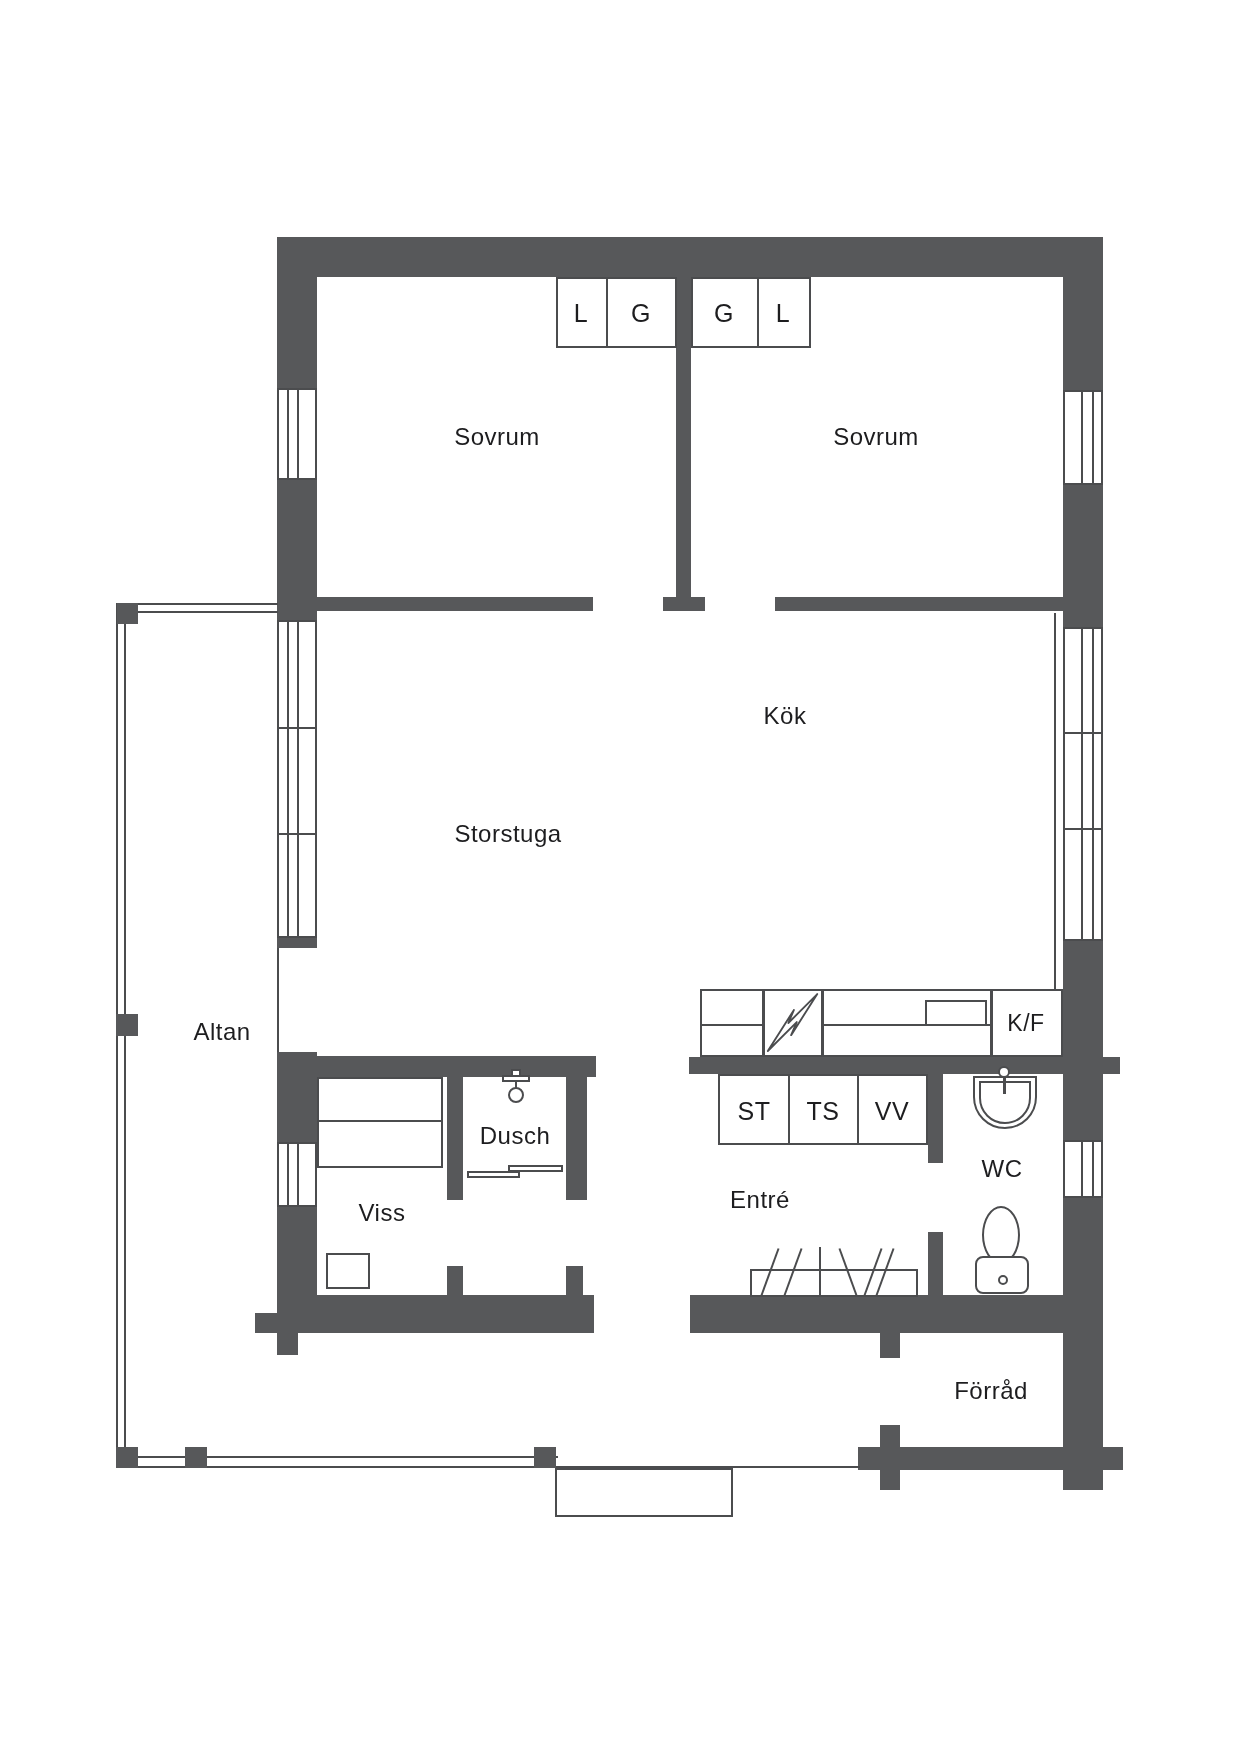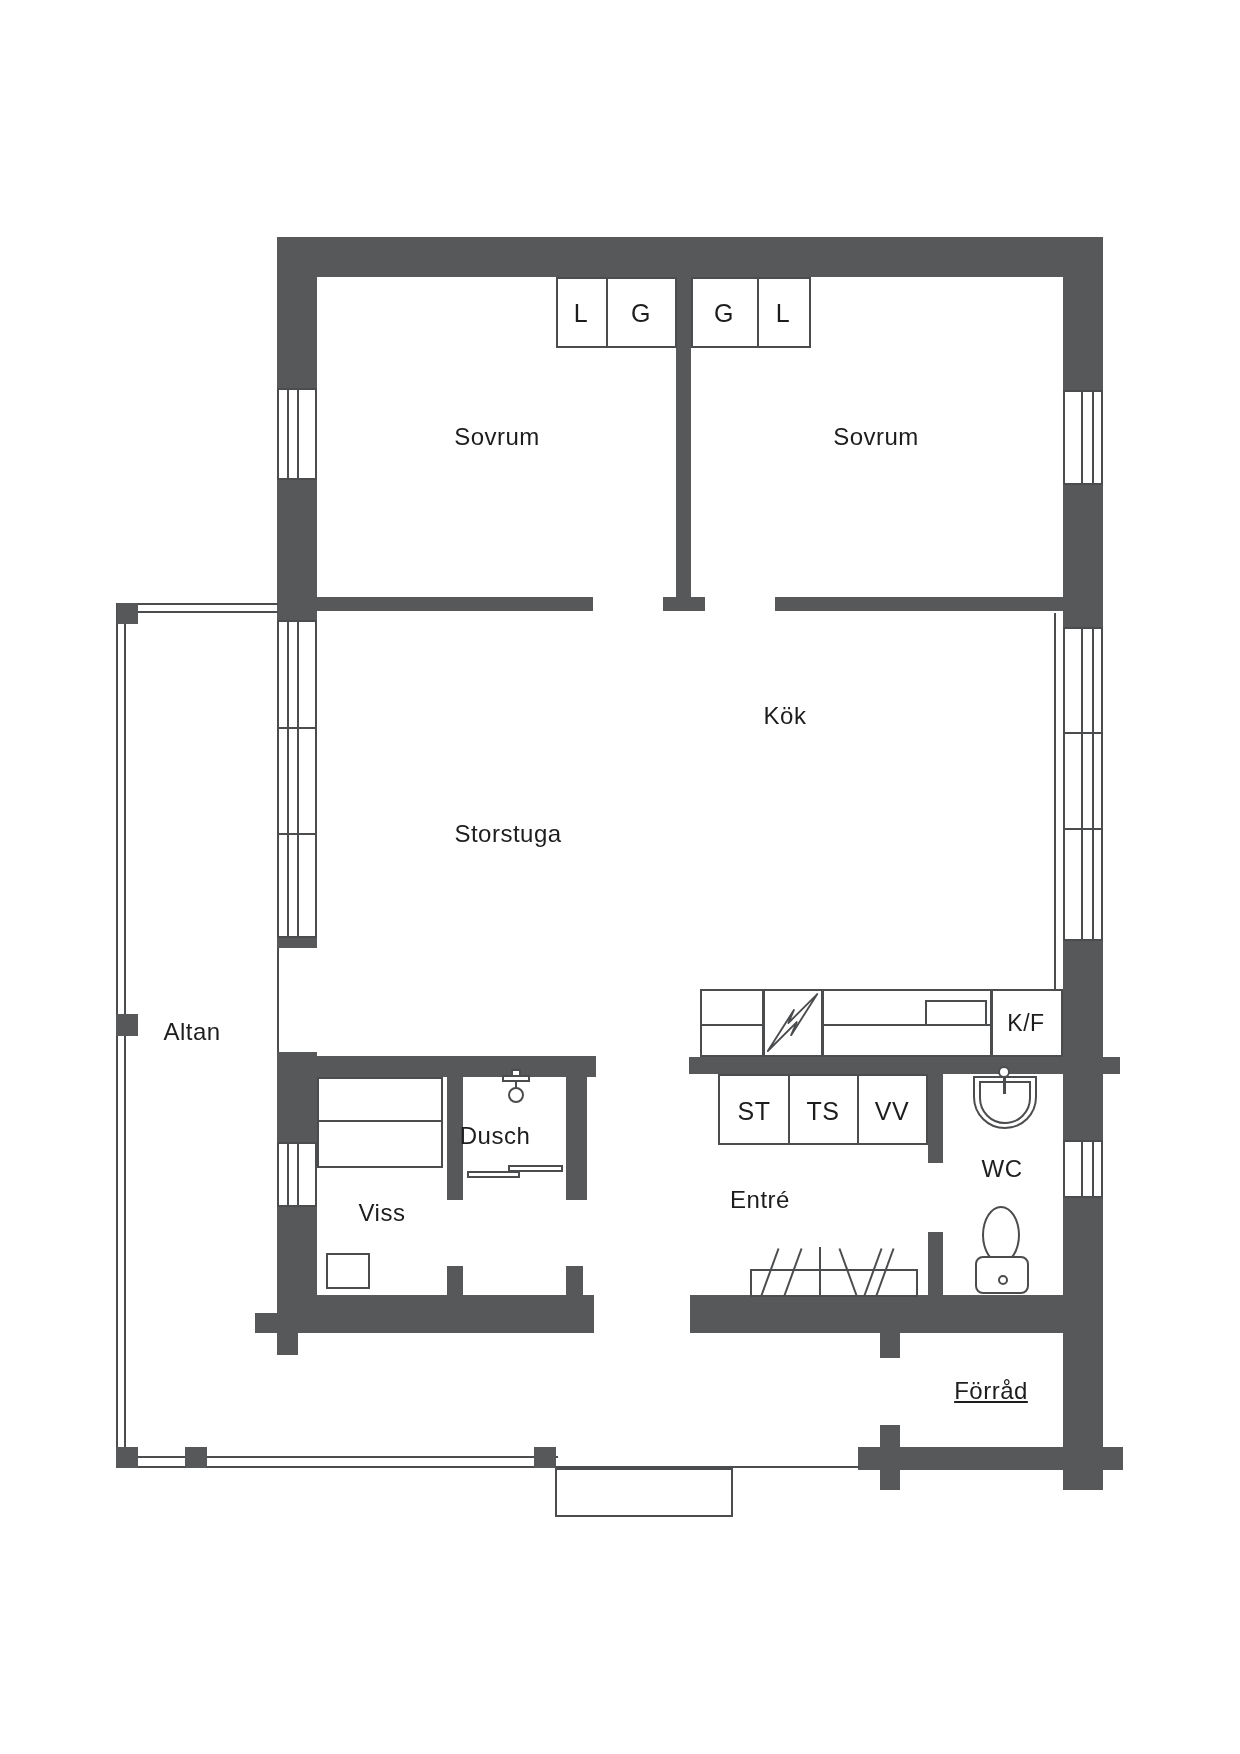--- a/index.html
+++ b/index.html
@@ -170,21 +170,21 @@
   <div class="wall" style="left:116px;top:1014px;width:22px;height:22px;"></div>
   <div class="wall" style="left:116px;top:1447px;width:22px;height:21px;"></div>
   <div class="wall" style="left:185px;top:1447px;width:22px;height:21px;"></div>
   <div class="wall" style="left:534px;top:1447px;width:22px;height:21px;"></div>
   <div class="thinbox" style="left:555px;top:1468px;width:178px;height:49px;"></div>
 
   <div class="label" style="left:497px;top:437px;">Sovrum</div>
   <div class="label" style="left:876px;top:437px;">Sovrum</div>
   <div class="label" style="left:508px;top:834px;">Storstuga</div>
   <div class="label" style="left:785px;top:716px;">Kök</div>
-  <div class="label" style="left:192px;top:1032px;">Altan</div>
-  <div class="label" style="left:495px;top:1136px;">Dusch</div>
+  <div class="label" style="left:222px;top:1032px;">Altan</div>
+  <div class="label" style="left:515px;top:1136px;">Dusch</div>
   <div class="label" style="left:382px;top:1213px;">Viss</div>
   <div class="label" style="left:760px;top:1200px;">Entré</div>
   <div class="label" style="left:1002px;top:1169px;">WC</div>
-  <div class="label" style="left:991px;top:1391px;text-decoration:underline;">Förråd</div>
+  <div class="label" style="left:991px;top:1391px;">Förråd</div>
 
 
 </div>
 
 </body></html>

